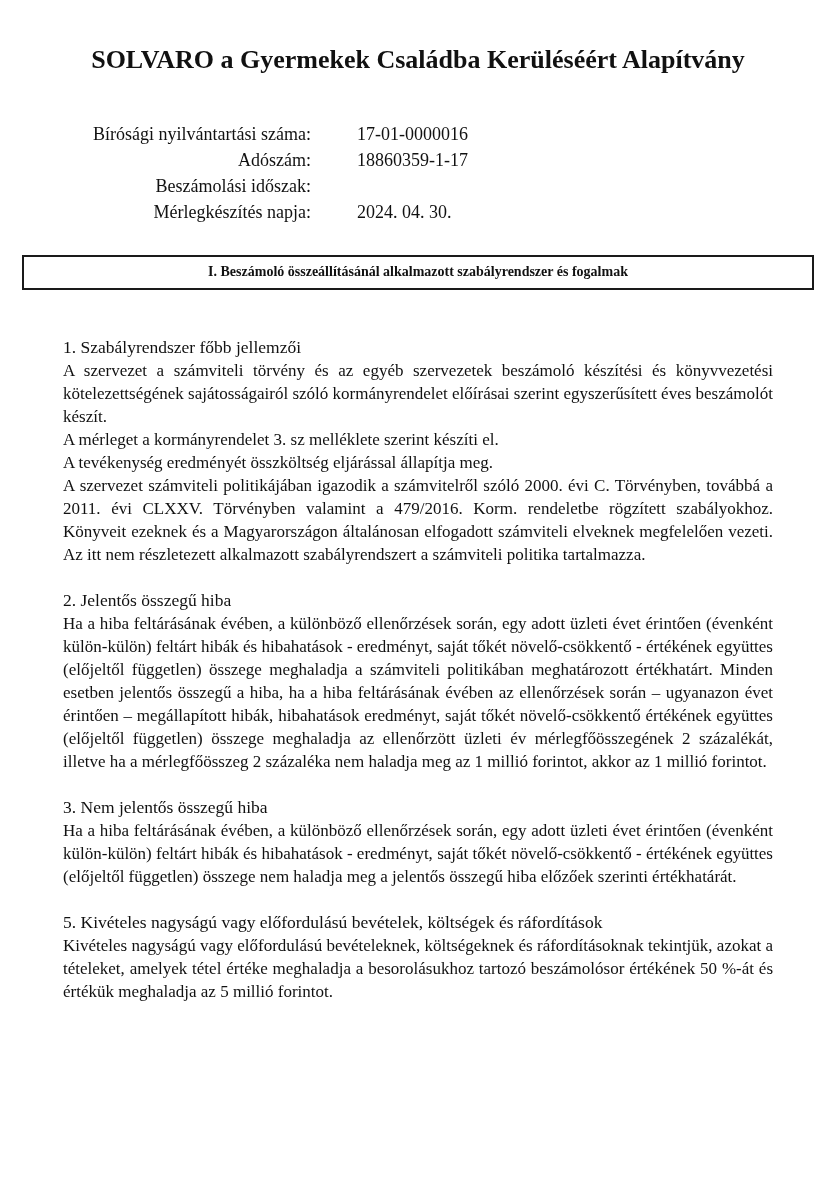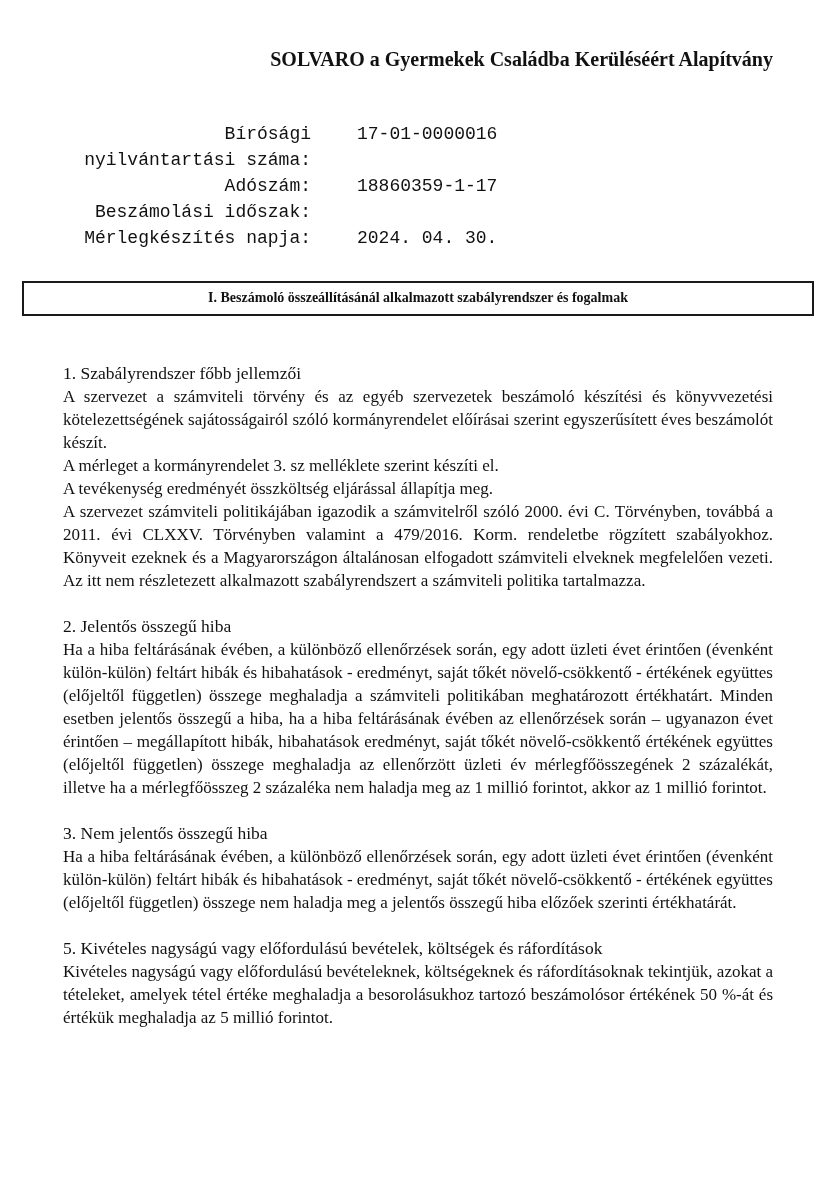--- a/index.html
+++ b/index.html
@@ -12,34 +12,33 @@
     box-sizing: border-box;
     width: 836px;
     height: 1200px;
     background: #ffffff;
     padding: 45px 63px 0 63px;
     font-family: "Liberation Serif", "DejaVu Serif", serif;
     color: #111111;
     overflow: hidden;
   }
   .doc-title {
-    text-align: right;
+    text-align: center;
     font-weight: bold;
-    font-size: 20px;
+    font-size: 26px;
     line-height: 29px;
   }
   .meta {
     margin-top: 47px;
     font-size: 18px;
     line-height: 26px;
   }
   .meta-row {
     display: grid;
     grid-template-columns: 248px 1fr;
-    font-family: Liberation Mono, monospace;
   }
   .meta-label {
     text-align: right;
   }
   .meta-value {
     padding-left: 46px;
   }
   .section-box {
     margin: 30px -41px 0 -41px;
     border: 2px solid #1a1a1a;

